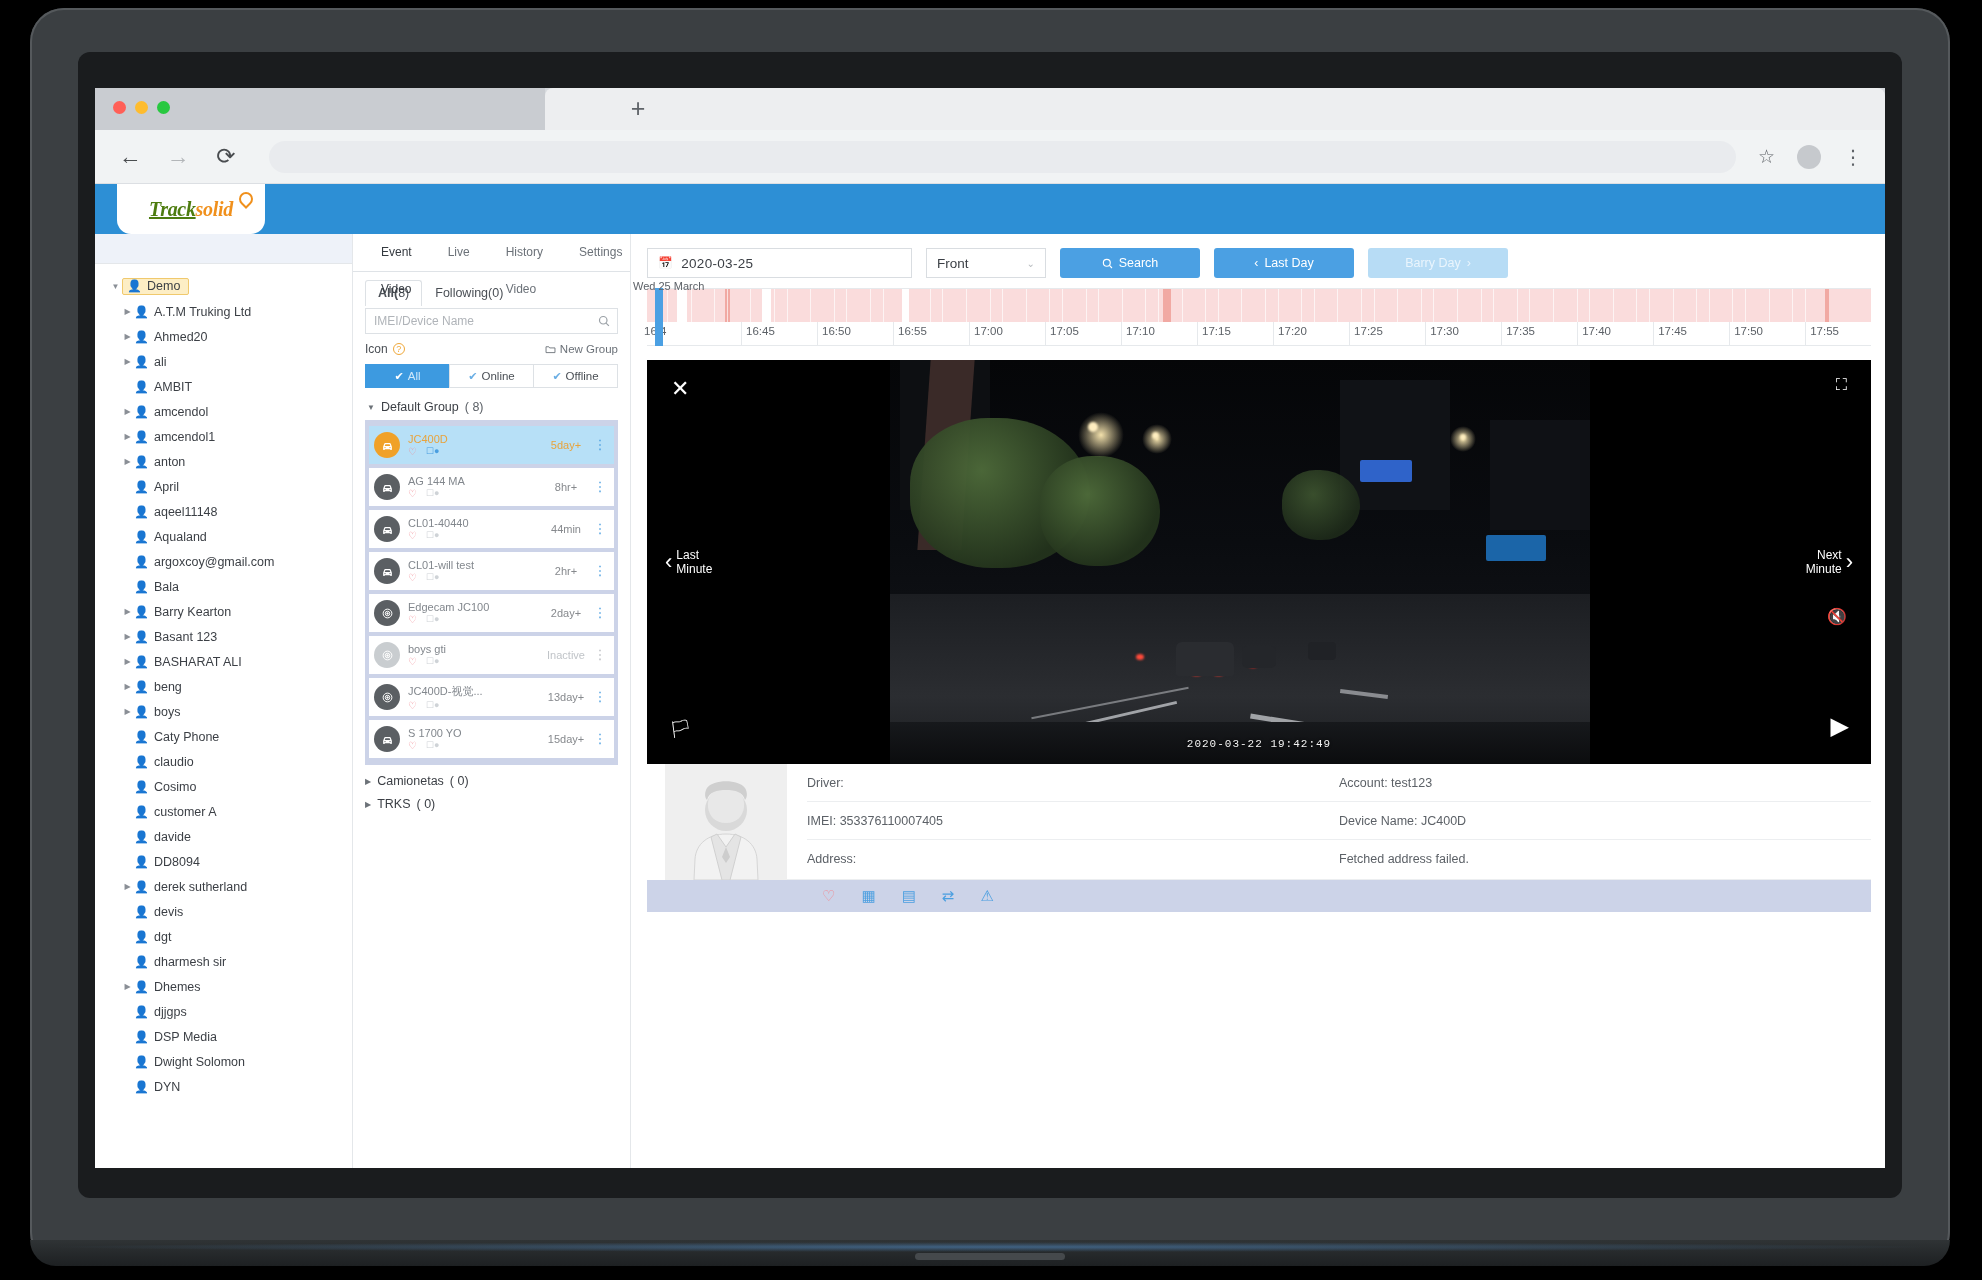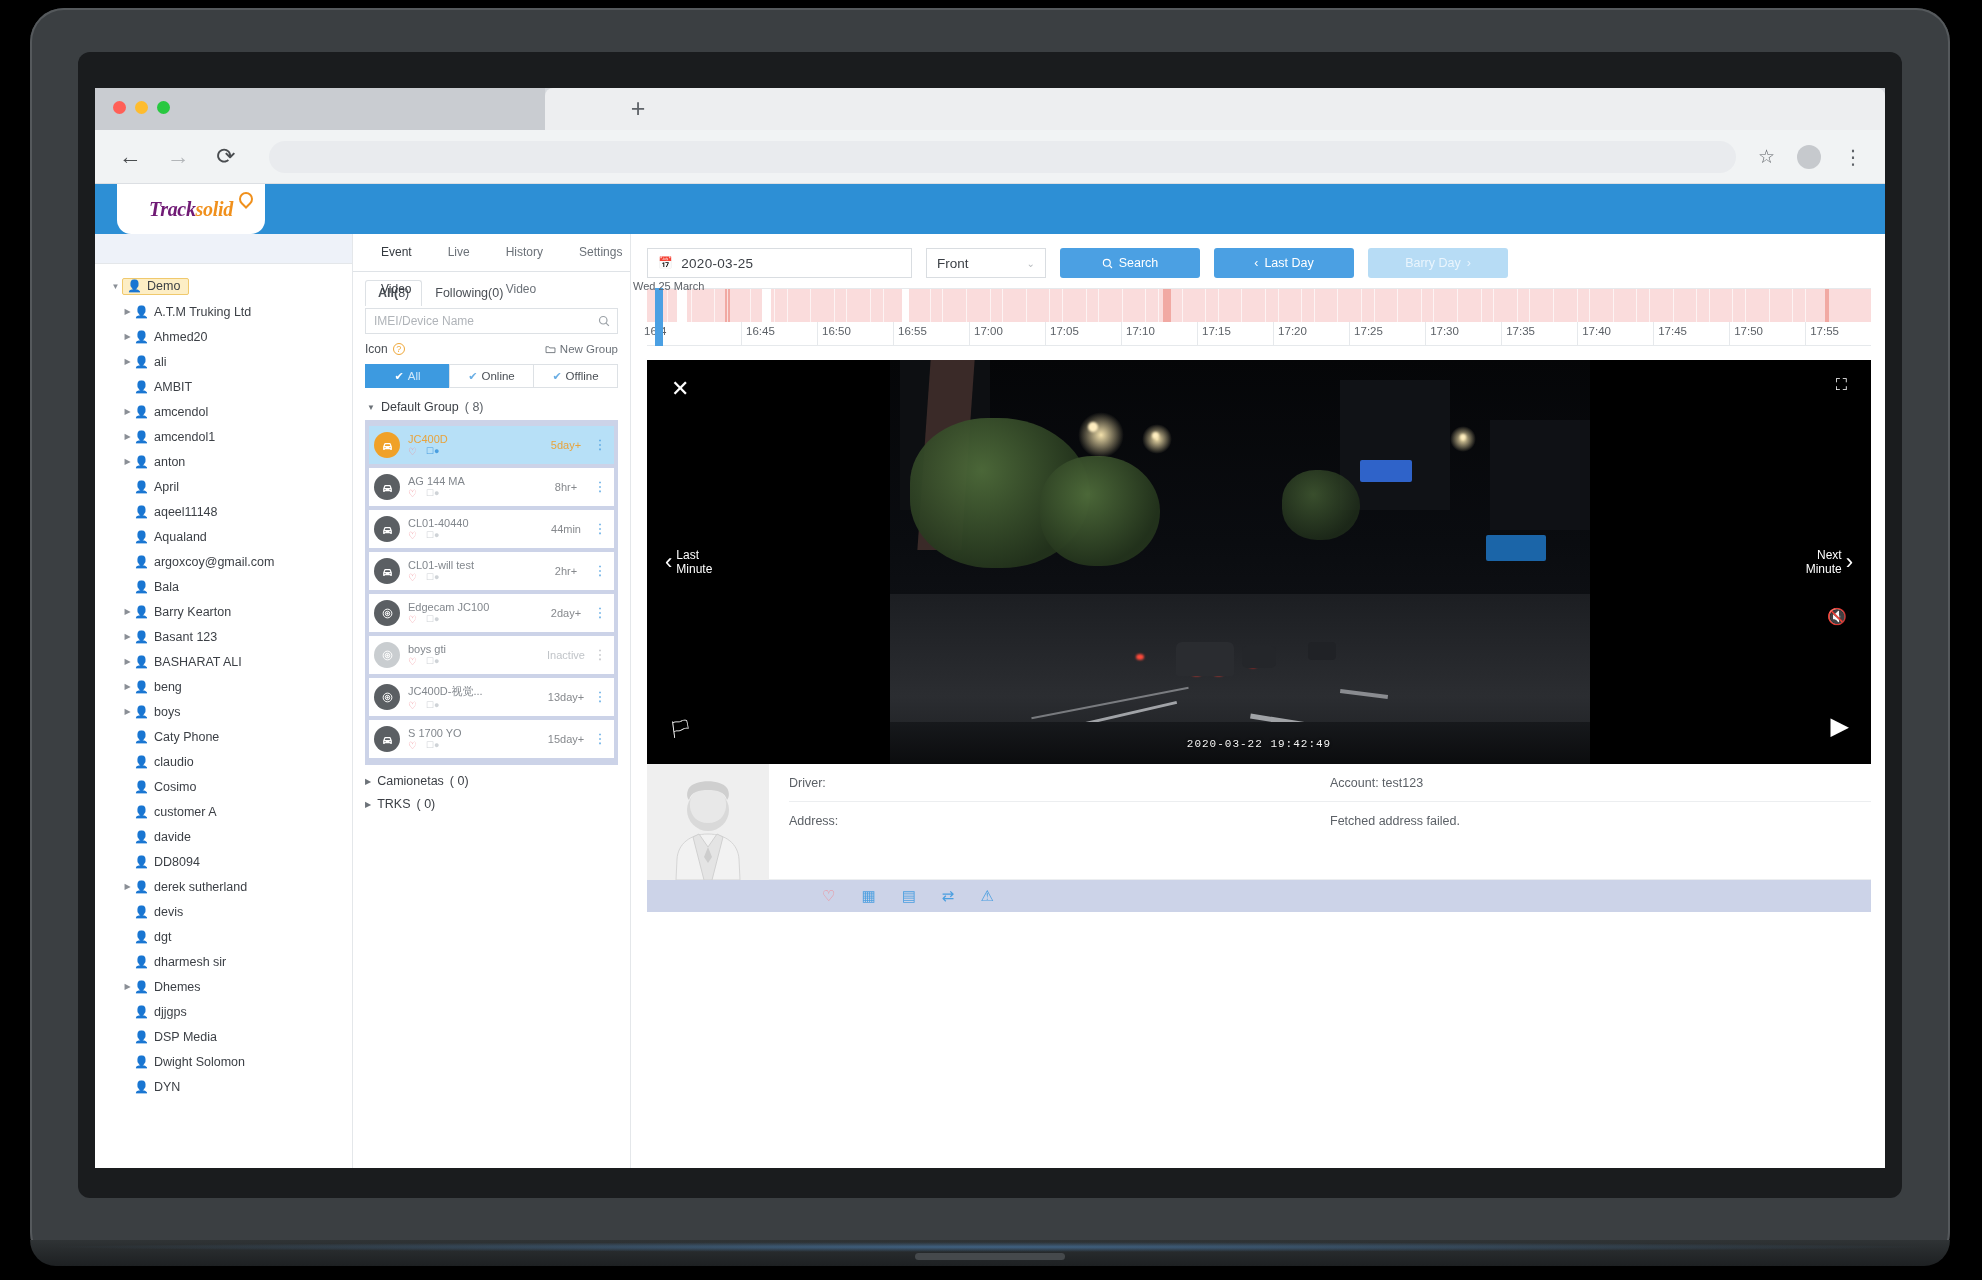--- a/index.html
+++ b/index.html
@@ -89,21 +89,21 @@
 
   #appbar {
     position:relative; height: 50px; background: #2d8fd5; overflow: visible;
   }
   #logo-plate {
     position: absolute; left: 22px; top: 0px; width: 148px; height: 50px;
     background: #fff; border-radius: 0 0 14px 14px;
     display:flex; align-items:center; justify-content:center;
   }
   #logo-text { font-family: "Liberation Serif", serif; font-style: italic; font-weight: bold; font-size: 20px; letter-spacing:-.3px; }
-  .logo-blue { color: #701a75; }
+  .logo-blue { color: #4d7c0f; text-decoration: underline; }
   .logo-orange { color: #f0901c; }
   #logo-pin {
     position:absolute; right: 12px; top: 8px; width: 14px; height: 14px;
     border: 2px solid #f0901c; border-radius: 50% 50% 50% 0;
     transform: rotate(-45deg);
   }
 
   
   #body-row { position:absolute; left:0; top:50px; width: 1790px; height: 934px; display:flex; }
 
@@ -282,21 +282,21 @@
   #v-close { left: 24px; top: 16px; font-size: 22px; font-weight: 300; }
   #v-expand { right: 24px; top: 16px; font-size: 16px; }
   #v-last { left: 18px; top: 50%; transform: translateY(-50%); display:flex; align-items:center; gap:4px; font-size: 12px; line-height: 14px; }
   #v-next { right: 18px; top: 50%; transform: translateY(-50%); display:flex; align-items:center; gap:4px; font-size: 12px; line-height: 14px; text-align:right;}
   #v-mute { right: 24px; top: 247px; font-size: 16px; }
   #v-play { right: 22px; bottom: 24px; font-size: 24px; }
   #v-snap { left: 22px; bottom: 24px; font-size: 18px; }
   .chev-big { font-size: 22px; font-weight: 300; }
 
   
-  #info { margin-top: 0; height: 116px; display:flex; border-bottom: 1px solid #eceef0;}
+  #info { margin-top: 0; height: 116px; display:flex; border-bottom: 1px solid #eceef0; margin-left: 18px;}
   #driver-photo {
     width: 122px; height: 116px; background: #efefef; display:flex; align-items:flex-end; justify-content:center;
   }
   #info-rows { flex:1; padding-left: 20px; }
   .info-row {
     height: 38px; display:flex; align-items:center; border-bottom: 1px solid #eceef0; font-size: 12.5px; color:#5c6167;
   }
   .info-row:last-child { border-bottom: none; }
   .info-c1 { width: 50%; }
   .info-c2 { width: 50%; }
@@ -930,20 +930,24 @@
               <path d="M34 58l9 13 9-13 6 3-11 43h-8L28 61z" fill="#e4e4e4" stroke="#d0d0d0"></path>
               <path d="M43 71l-4 10 4 6 4-6z" fill="#cdcdcd"></path>
             </svg>
           </div>
           <div id="info-rows">
             <div class="info-row">
               <div class="info-c1">Driver:</div>
               <div class="info-c2">Account: test123</div>
             </div>
             <div class="info-row">
+              <div class="info-c1">IMEI: 353376110007405</div>
+              <div class="info-c2">Device Name: JC400D</div>
+            </div>
+            <div class="info-row">
               <div class="info-c1">Address:</div>
               <div class="info-c2">Fetched address failed.</div>
             </div>
           </div>
         </div>
 
         <div id="action-bar">
             <span class="act heart">♡</span>
             <span class="act">▦</span>
             <span class="act">▤</span>

